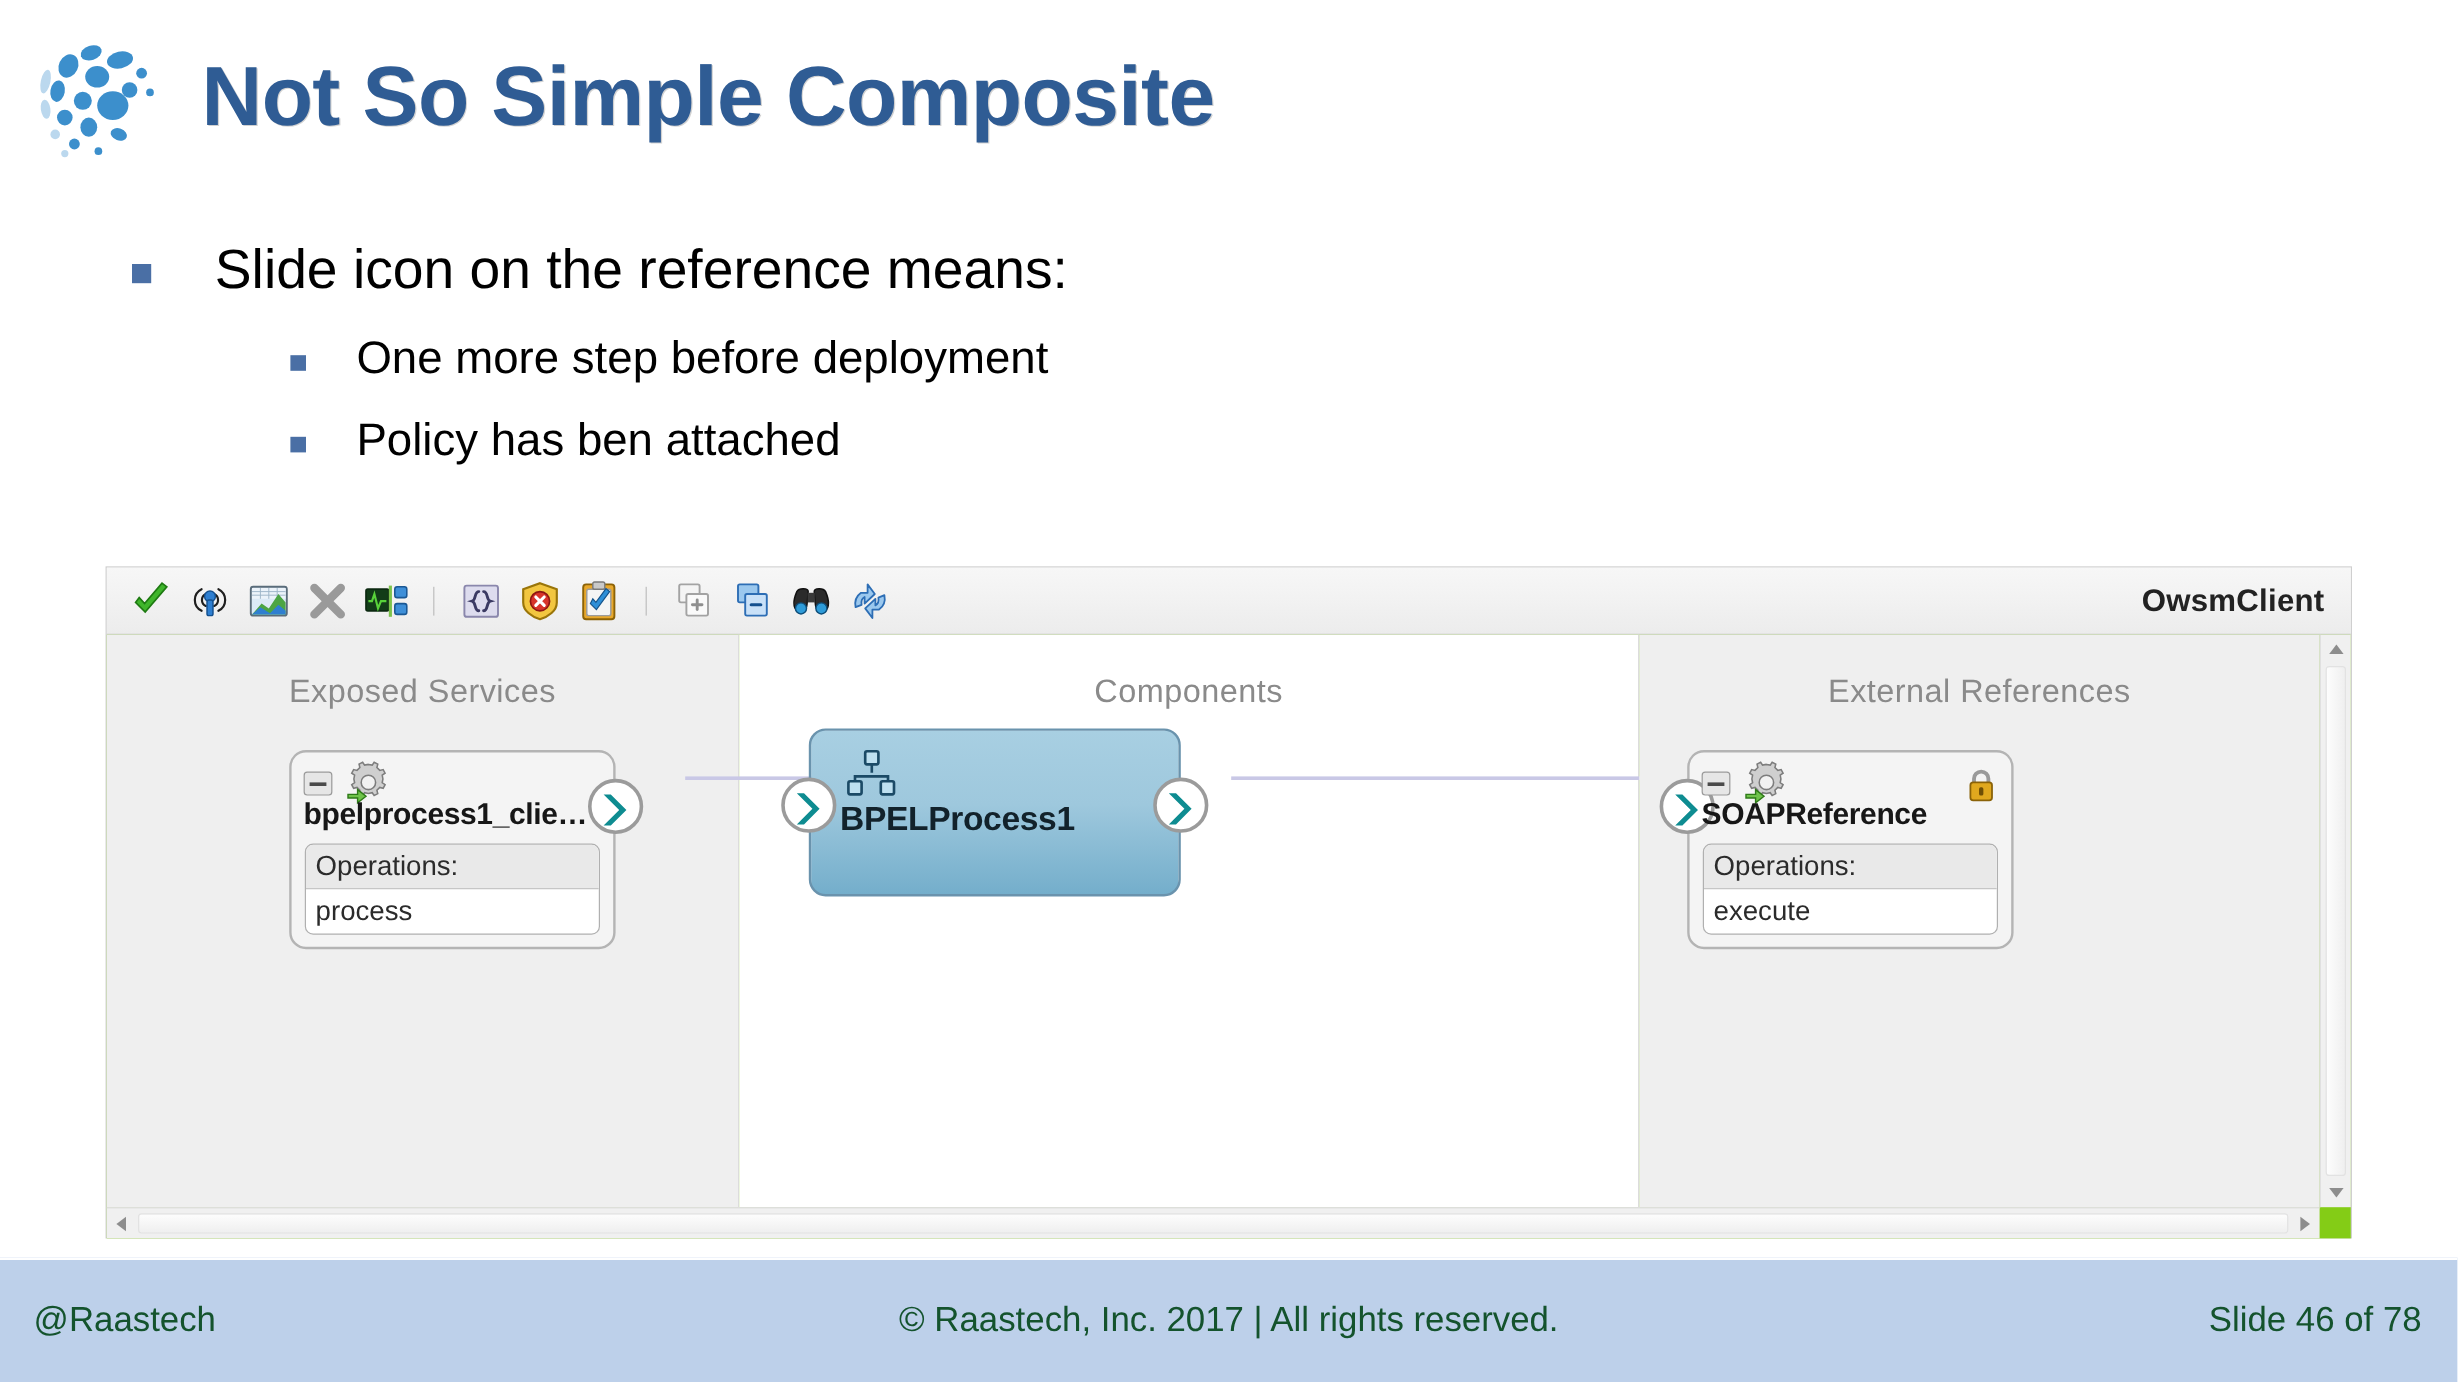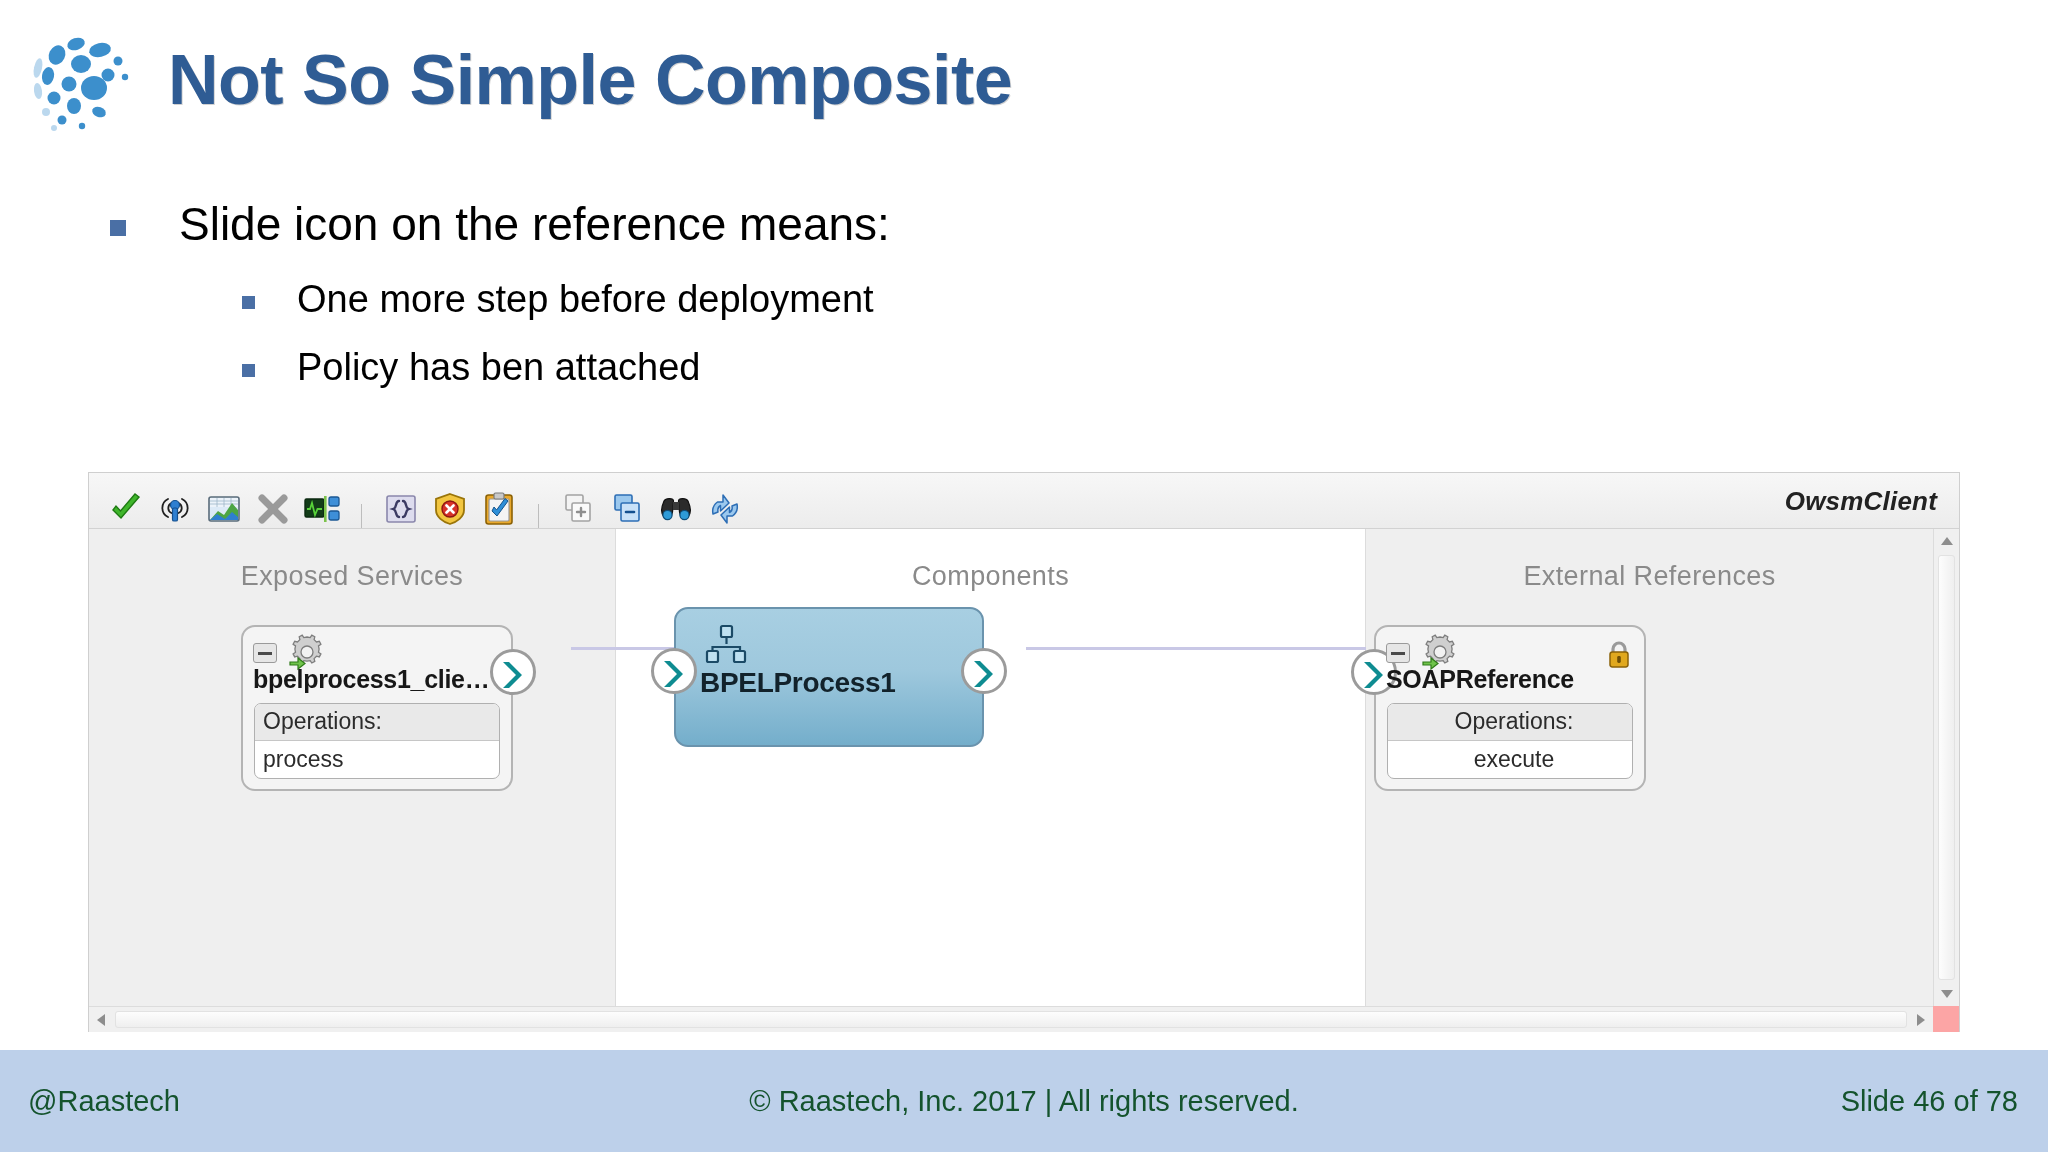--- a/index.html
+++ b/index.html
@@ -31,47 +31,47 @@
 
   
   .panel {
     position: absolute; left: 88px; top: 472px; width: 1872px; height: 560px;
     background: #f2f2f2; border: 1px solid #cfcfcf;
   }
   .toolbar {
     position: relative; height: 56px; width: 100%;
     background: linear-gradient(to bottom,#f7f7f7 0%,#ececec 100%);
     border-bottom: 1px solid #d2d2d2;
-    display: flex; align-items: flex-end; padding-left: 18px; gap: 11px; font-style: italic;
+    display: flex; align-items: center; padding-left: 18px; gap: 11px;
   }
   .tbicon { width: 38px; height: 38px; display: inline-block; flex: none; position: relative; }
   .tbsep { width: 1px; height: 24px; background: #bdbdbd; margin: 0 9px; flex: none; }
   .tbtitle {
     position: absolute; right: 22px; top: 50%; transform: translateY(-50%);
     font-size: 26px; font-weight: bold; color: #222; letter-spacing: .2px;
   }
 
-  .canvaswrap { position: relative; width: 100%; height: 503px; background: #fca5a5; }
+  .canvaswrap { position: relative; width: 100%; height: 503px; background: #84cc16; }
   .cols { position: absolute; inset: 0 26px 26px 0; display: flex; }
   .col { position: relative; height: 100%; }
   .col.left   { width: 527px; background: #efefef; border-right: 1px solid #dcdcdc; }
   .col.center { width: 750px; background: #ffffff; border-right: 1px solid #dcdcdc; }
   .col.right  { flex: 1; background: #efefef; }
   .colhdr {
     position: absolute; top: 32px; width: 100%; text-align: center;
     font-size: 27px; color: #8a8a8a; letter-spacing: .4px;
   }
 
   
   .node {
     position: absolute; background: #f4f4f4;
     border: 2px solid #b4b4b4; border-radius: 14px;
   }
   .node.svcnode { left: 152px; top: 96px; width: 272px; height: 166px; }
-  .node.refnode { left: 8px;  top: 96px; width: 272px; height: 166px; text-align: center; }
+  .node.refnode { left: 40px;  top: 96px; width: 272px; height: 166px; }
   .node-head { position: relative; height: 68px; }
   .collapse {
     position: absolute; left: 10px; top: 16px; width: 24px; height: 20px;
     border: 1px solid #9a9a9a; background: #e6e6e6; border-radius: 3px;
   }
   .collapse::after {
     content: ""; position: absolute; left: 4px; top: 8px; width: 14px; height: 3px; background: #4a4a4a;
   }
   .gearicon { position: absolute; left: 42px; top: 6px; width: 44px; height: 40px; }
   .lockicon { position: absolute; right: 12px; top: 12px; width: 26px; height: 30px; }

